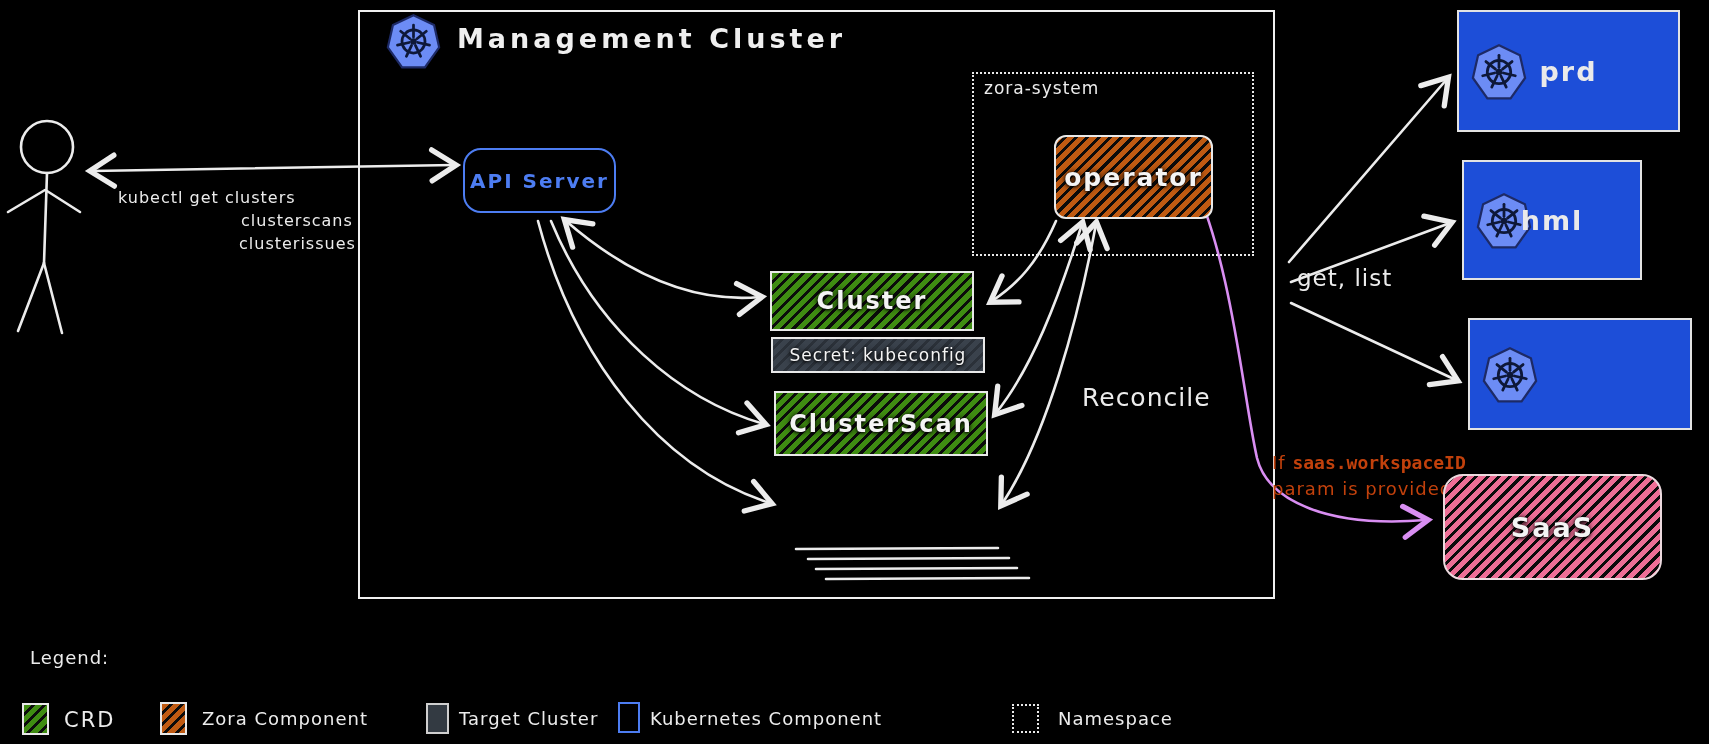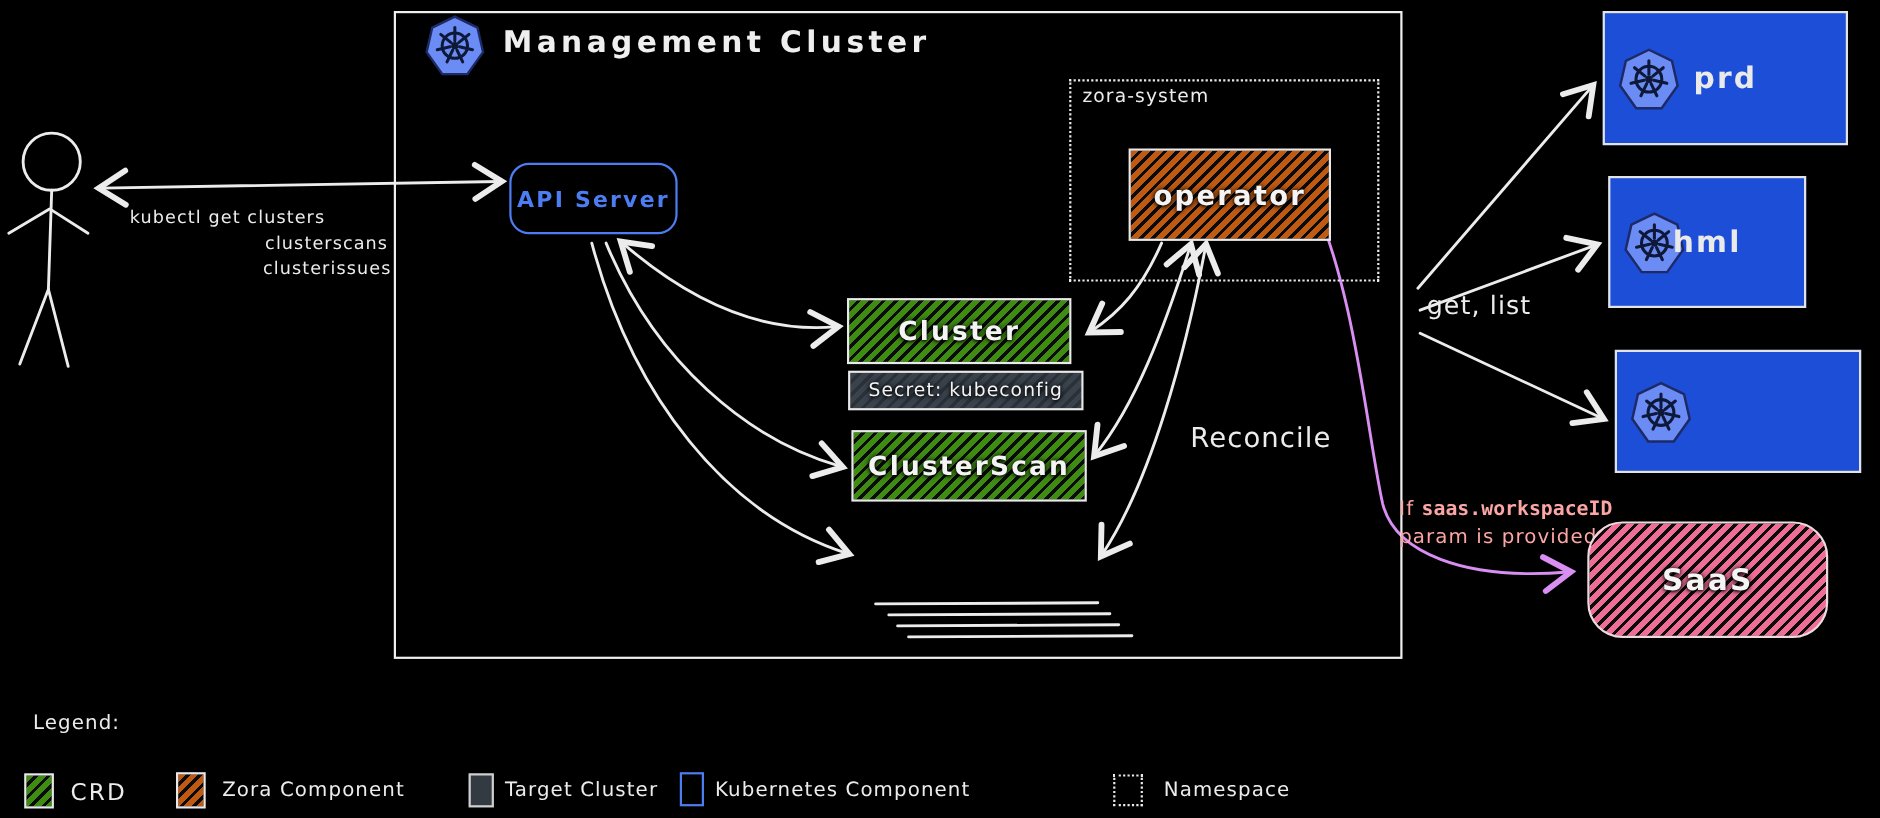--- a/index.html
+++ b/index.html
@@ -12,21 +12,21 @@
   .h-orange{background:repeating-linear-gradient(135deg,#bf5a12 0px,#bf5a12 5px,#0b0b0b 5px,#0b0b0b 8px);border:2px solid #e9e9e9;}
   .h-pink{background:repeating-linear-gradient(135deg,#ee6e96 0px,#ee6e96 5px,#0b0b0b 5px,#0b0b0b 8px);border:2.5px solid #ecd9de;}
   .slate{background:#333a42;border:2px solid #e9e9e9;}
   .slate-hatch{background:repeating-linear-gradient(135deg,#3a424c 0px,#3a424c 5px,#2b3139 5px,#2b3139 8px);border:2px solid #e9e9e9;}
   .box-label{color:#f4f4f4;font-weight:bold;letter-spacing:2px;text-shadow:0 1px 3px #000,0 0 6px #000;}
   .mc-border{border:2.5px solid #f0f0f0;}
   .dotted{border:2.5px dotted #e9e9e9;}
   .target-box{background:#1d4ed8;border:2px solid #e3e3e3;padding-left:36px;}
   .target-label{position:absolute;left:0;right:0;text-align:center;color:#eaeaea;font-size:27px;font-weight:bold;letter-spacing:2px;}
   .blue-rounded{border:2.5px solid #4d7df2;border-radius:18px;background:#000;}
-  .pinktext{color:#fca5a5;}
+  .pinktext{color:#c2410c;}
   .mono{font-family:"DejaVu Sans Mono",monospace;font-weight:bold;}
   svg{display:block;}
 </style>
 </head>
 <body>
 
 <div id="canvas">
 
   <svg width="0" height="0" style="position:absolute">
     <defs>
@@ -104,21 +104,21 @@
   </svg>
   <div class="abs hand" style="left:457px;top:23px;font-size:27px;font-weight:bold;letter-spacing:4px;color:#efefef;">Management Cluster</div>
 
   <div class="box blue-rounded" style="left:463px;top:148px;width:153px;height:65px;">
     <span class="hand" style="color:#4d7df2;font-size:20px;font-weight:bold;letter-spacing:2px;">API Server</span>
   </div>
 
   <div class="abs dotted" style="left:972px;top:72px;width:282px;height:184px;"></div>
   <div class="abs hand" style="left:984px;top:78px;font-size:17px;letter-spacing:1px;">zora-system</div>
 
-  <div class="box h-orange" style="left:1026px;top:135px;width:184px;height:84px;">
+  <div class="box h-orange" style="left:1054px;top:135px;width:159px;height:84px;border-radius:12px;">
     <span class="box-label" style="font-size:25px;">operator</span>
   </div>
 
   <div class="box h-green" style="left:770px;top:271px;width:204px;height:60px;">
     <span class="box-label" style="font-size:24px;">Cluster</span>
   </div>
   <div class="box slate-hatch" style="left:771px;top:337px;width:214px;height:36px;">
     <span class="box-label" style="font-size:17px;font-weight:normal;letter-spacing:1px;">Secret: kubeconfig</span>
   </div>
   <div class="box h-green" style="left:774px;top:391px;width:214px;height:65px;">
@@ -147,21 +147,21 @@
       </svg>
   </div>
 
   <div class="abs pinktext" style="left:1272px;top:450px;font-size:18px;line-height:26px;">
     <div>
       <span class="hand">If </span><span class="mono">saas.workspaceID</span>
     </div>
     <div class="hand">param is provided</div>
   </div>
 
-  <div class="box h-pink" style="left:1443px;top:474px;width:219px;height:106px;border-radius:32px;">
+  <div class="box h-pink" style="left:1443px;top:474px;width:219px;height:106px;border-radius:20px;">
     <span class="box-label" style="font-size:27px;">SaaS</span>
   </div>
 
   <div class="abs hand" style="left:30px;top:647px;font-size:18px;">Legend:</div>
 
   <div class="abs h-green" style="left:22px;top:703px;width:27px;height:32px;"></div>
   <div class="abs hand" style="left:64px;top:708px;font-size:21px;letter-spacing:2px;">CRD</div>
 
   <div class="abs h-orange" style="left:160px;top:702px;width:27px;height:33px;"></div>
   <div class="abs hand" style="left:202px;top:708px;font-size:18px;letter-spacing:1px;">Zora Component</div>

